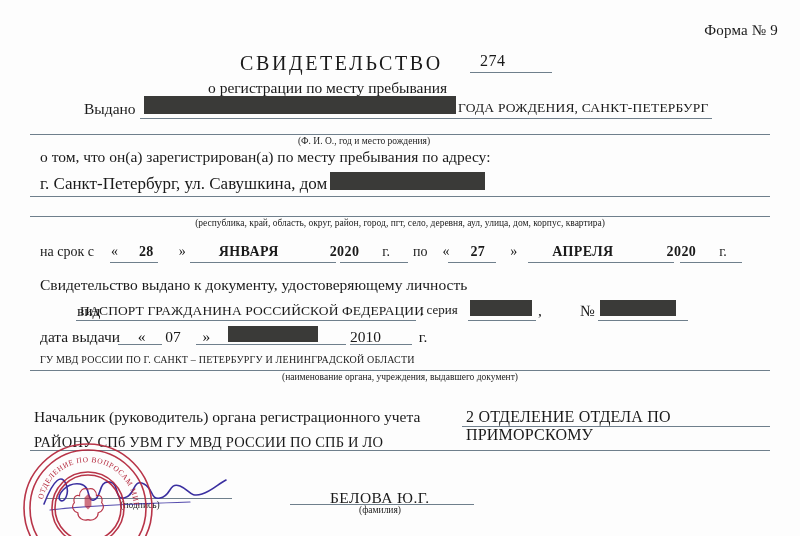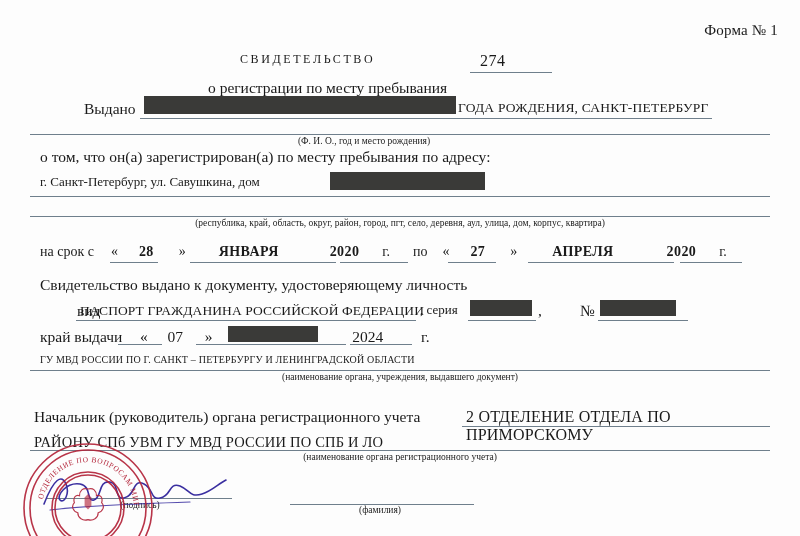--- a/index.html
+++ b/index.html
@@ -39,21 +39,21 @@
   
   .form-no {
     right: 22px;
     top: 22px;
     font-size: 15px;
     letter-spacing: 0.2px;
   }
   .title-main {
     left: 240px;
     top: 52px;
-    font-size: 12px;
+    font-size: 20px;
     letter-spacing: 2.6px;
     font-weight: 400;
   }
   .title-num {
     left: 480px;
     top: 52px;
     font-size: 16px;
     letter-spacing: 0.5px;
   }
   .title-sub {
@@ -89,21 +89,21 @@
 
   
   .txt-otom {
     left: 40px;
     top: 148px;
     font-size: 15.5px;
   }
   .txt-addr {
     left: 40px;
     top: 174px;
-    font-size: 13px;
+    font-size: 17px;
   }
   .redact-addr {
     left: 330px;
     top: 172px;
     width: 155px;
     height: 18px;
     background: #3a3a38;
   }
   .cap-addr {
     left: 0;
@@ -244,21 +244,21 @@
     top: 440px;
     width: 136px;
     height: 136px;
   }
 </style>
 </head>
 <body>
 
 <div class="page">
 
-  <div class="abs form-no">Форма № 1</div>
+  <div class="abs form-no">Форма № 9</div>
 
   <div class="abs title-main">СВИДЕТЕЛЬСТВО</div>
   <div class="abs title-num">274</div>
   <div class="rule" style="left:470px; top:72px; width:82px;"></div>
   <div class="abs title-sub">о регистрации по месту пребывания</div>
 
   <div class="abs lbl-vydano">Выдано</div>
   <div class="abs redact-name"></div>
   <div class="abs txt-birth">ГОДА РОЖДЕНИЯ, САНКТ-ПЕТЕРБУРГ</div>
   <div class="rule" style="left:140px; top:118px; width:572px;"></div>
@@ -314,50 +314,50 @@
   <div class="rule" style="left:76px; top:320px; width:340px;"></div>
   <div class="abs txt-seria">, серия</div>
   <div class="abs redact-seria"></div>
   <div class="rule" style="left:468px; top:320px; width:68px;"></div>
   <div class="abs txt-comma">,</div>
   <div class="abs txt-nomer">№</div>
   <div class="abs redact-nomer"></div>
   <div class="rule" style="left:598px; top:320px; width:90px;"></div>
 
   <div class="abs txt-datavyd">
-    <span>край выдачи</span>
+    <span>дата выдачи</span>
     <span class="sp-s" style="width:10px"></span>
     <span>«</span>
     <span class="sp-s" style="width:12px"></span>
     <span>07</span>
     <span class="sp-s" style="width:14px"></span>
     <span>»</span>
     <span class="sp-s" style="width:132px"></span>
-    <span>2024</span>
+    <span>2010</span>
     <span class="sp-s" style="width:30px"></span>
     <span>г.</span>
   </div>
   <div class="abs redact-month"></div>
   <div class="rule" style="left:118px; top:344px; width:44px;"></div>
   <div class="rule" style="left:196px; top:344px; width:150px;"></div>
   <div class="rule" style="left:350px; top:344px; width:62px;"></div>
 
   <div class="abs txt-organ">ГУ  МВД  РОССИИ  ПО  Г. САНКТ – ПЕТЕРБУРГУ  И  ЛЕНИНГРАДСКОЙ ОБЛАСТИ</div>
   <div class="rule" style="left:30px; top:370px; width:740px;"></div>
   <div class="abs caption cap-organ">(наименование органа, учреждения, выдавшего документ)</div>
 
   <div class="abs txt-chief">Начальник (руководитель) органа регистрационного учета</div>
   <div class="abs txt-chief-val">2 ОТДЕЛЕНИЕ ОТДЕЛА  ПО ПРИМОРСКОМУ</div>
   <div class="rule" style="left:462px; top:426px; width:308px;"></div>
   <div class="abs txt-chief-val2">РАЙОНУ СПб УВМ  ГУ  МВД РОССИИ  ПО СПБ  И  ЛО</div>
   <div class="rule" style="left:30px; top:450px; width:740px;"></div>
-  <div class="abs caption cap-chief">(наименование органа регистрационного учета)</div>
 
   <div class="rule" style="left:46px; top:498px; width:186px;"></div>
   <div class="abs caption cap-podpis">(подпись)</div>
+  <div class="abs txt-fam">БЕЛОВА Ю.Г.</div>
   <div class="rule" style="left:290px; top:504px; width:184px;"></div>
   <div class="abs caption cap-fam">(фамилия)</div>
 
   <svg class="abs sig" viewBox="0 0 190 44">
     <path d="M4 34 C 14 8, 22 4, 26 14 C 30 24, 24 34, 20 30 C 16 26, 26 12, 40 14 C 52 16, 46 32, 54 30 C 62 28, 58 10, 70 12 C 80 14, 74 30, 84 28 C 96 26, 92 8, 104 14 C 114 19, 110 30, 120 28 C 132 26, 128 12, 140 16 C 150 20, 150 28, 162 24 C 172 21, 178 14, 186 10" fill="none" stroke="#3a2fa0" stroke-width="1.6" stroke-linecap="round"></path>
     <path d="M10 40 C 40 36, 90 34, 150 32" fill="none" stroke="#3a2fa0" stroke-width="1.2" stroke-linecap="round" opacity="0.85"></path>
   </svg>
 
   <svg class="abs stamp" viewBox="0 0 136 136">
     <g fill="none" stroke="#b3253a" stroke-width="1.6" opacity="0.92">

